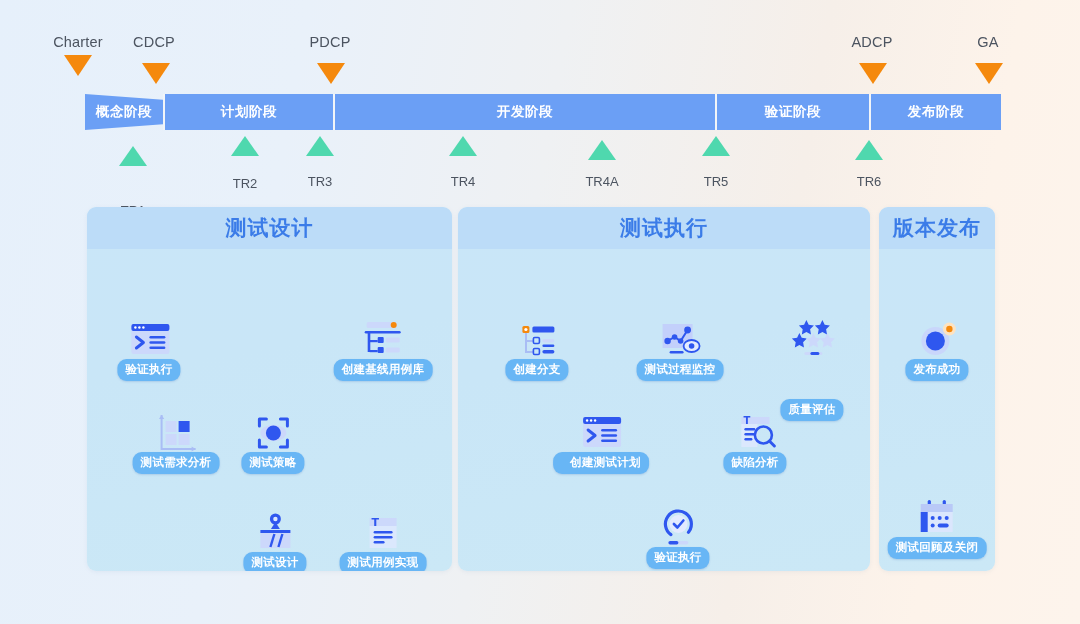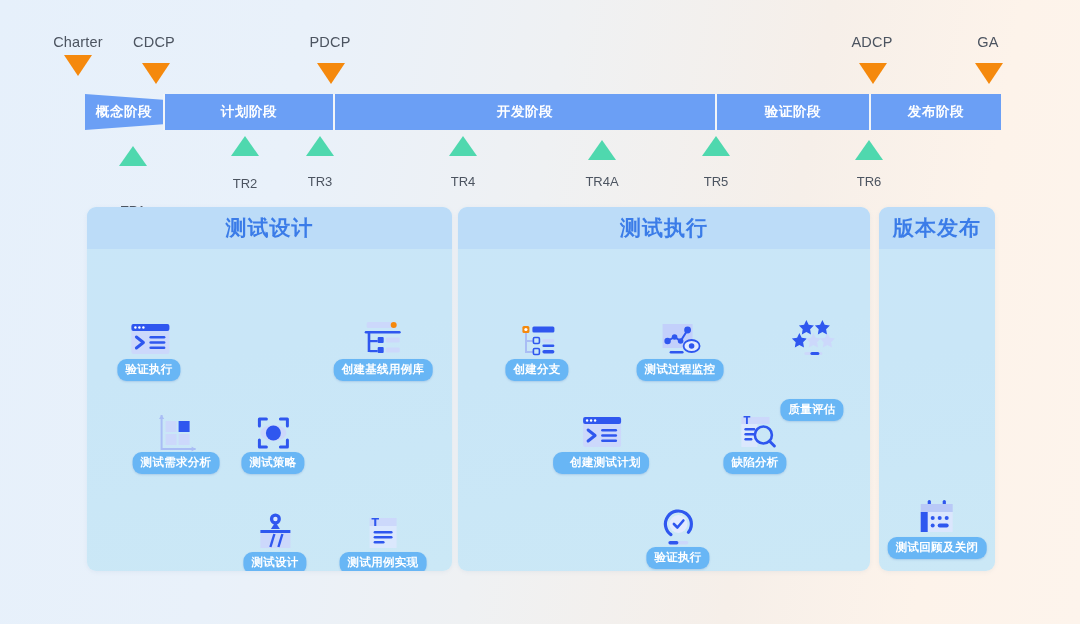--- a/index.html
+++ b/index.html
@@ -380,20 +380,31 @@
             </div>
             <div class="node-label" style="background: rgb(104, 182, 245);">验证执行</div>
           </div>
         </div>
       </div>
       <div class="panel" style="left: 879px; top: 207px; width: 116px; height: 364px;">
         <div class="panel-header" style="background: rgb(188, 220, 248);">
           <div class="panel-title" style="color: rgb(59, 124, 232);">版本发布</div>
         </div>
         <div class="panel-body">
+          <div class="node" style="left: 58px; top: 65px;">
+            <div class="node-icon">
+              <svg viewBox="0 0 52 52" width="52" height="52">
+      <circle cx="24" cy="27" r="14" fill="#c9d6fb"></circle>
+      <circle cx="24" cy="27" r="9.5" fill="#2f57ef"></circle>
+      <circle cx="38" cy="15" r="6.5" fill="#fde3c2"></circle>
+      <circle cx="38" cy="15" r="3.2" fill="#f5890d"></circle>
+    </svg>
+            </div>
+            <div class="node-label" style="background: rgb(104, 182, 245);">发布成功</div>
+          </div>
           <div class="node" style="left: 58px; top: 243px;">
             <div class="node-icon">
               <svg viewBox="0 0 52 52" width="52" height="52">
       <rect x="17" y="8" width="3.2" height="7" rx="1.6" fill="#2f57ef"></rect>
       <rect x="32" y="8" width="3.2" height="7" rx="1.6" fill="#2f57ef"></rect>
       <rect x="10" y="12" width="32" height="8" fill="#b9c9f7"></rect>
       <rect x="10" y="20" width="32" height="20" fill="#dbe6fd"></rect>
       <rect x="10" y="20" width="7" height="20" fill="#2f57ef"></rect>
       <circle cx="22" cy="26" r="2" fill="#2f57ef"></circle>
       <circle cx="29" cy="26" r="2" fill="#2f57ef"></circle>

